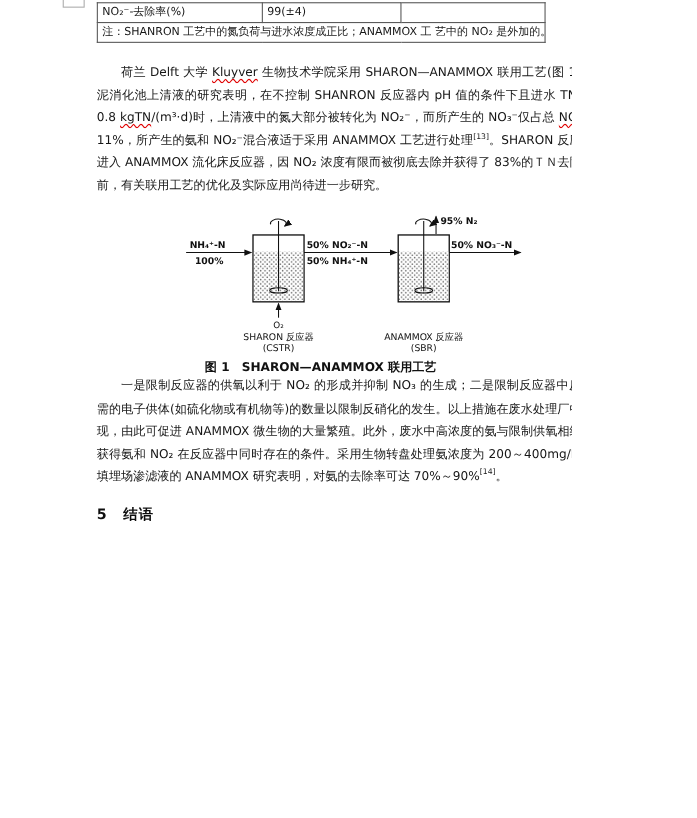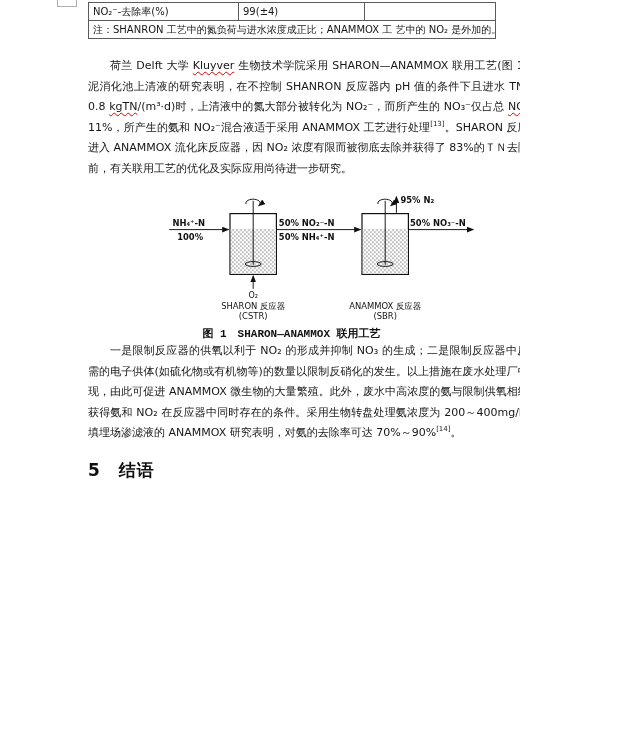--- a/index.html
+++ b/index.html
@@ -40,27 +40,27 @@
   .p2{margin-top:9px;}
   .p3{margin-top:0;}
   .p4{margin-top:10px;}
   .sp{text-decoration:underline wavy #e00000 1px;text-underline-offset:2px;}
   .sup{vertical-align:super;font-size:7px;line-height:0;}
 
   
   .figure-wrap{margin-top:12px;margin-left:70px;width:320px;}
   .figcaption{
     margin-top:1px;width:407px;text-align:center;
-    font-size:11px;font-weight:bold;color:#111;font-family:Liberation Mono, monospace;
+    font-size:11px;font-weight:bold;color:#111;
   }
   svg text{font-family:"DejaVu Sans",sans-serif;fill:#111;}
 
   
   .h-conclusion{
-    margin-top:15px;font-size:17px;font-weight:bold;
+    margin-top:15px;font-size:13px;font-weight:bold;
     letter-spacing:1px;color:#0e0e0e;text-indent:0;
   }
 </style>
 </head>
 <body>
 
 <div class="page">
 
   <div class="frag frag-left"></div>
   <div class="frag frag-right"></div>

